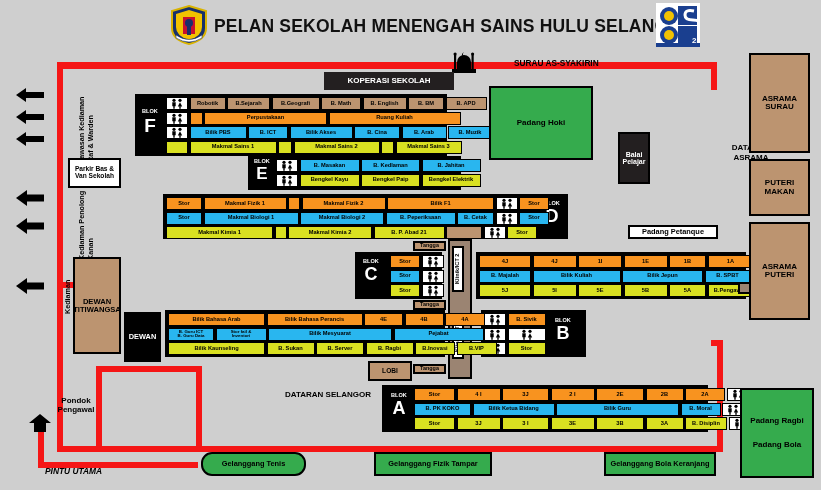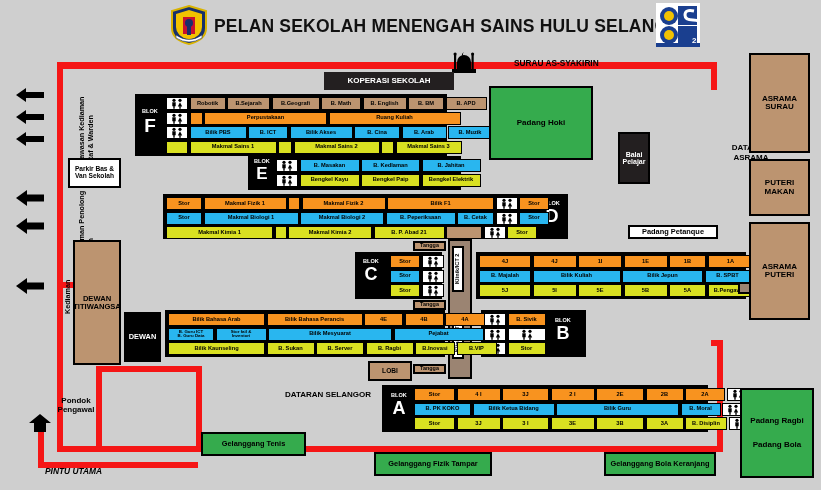--- a/index.html
+++ b/index.html
@@ -141,21 +141,21 @@
     <path d="M13 0.5 a2 2 0 1 0 1.4 3.4 a1.6 1.6 0 1 1 -1.4 -3.4z" fill="#000"></path>
     <rect x="1" y="17" width="24" height="4" fill="#000"></rect>
   </svg>
 </div>
 <div class="label" style="left:481px; top:58px; font-size:8.3px;">SURAU AS-SYAKIRIN</div>
 
 <div class="bx dk" style="left:324px; top:72px; width:130px; height:18px; font-size:8px; border:none;">KOPERASI SEKOLAH</div>
 
 <div class="bx wt" style="left:68px; top:158px; width:53px; height:30px; font-size:6.6px; padding:2px;">Parkir Bas &amp; Van Sekolah</div>
 
-<div class="bx br" style="left:73px; top:240px; width:48px; height:125px; font-size:7.6px; flex-direction:column;">
+<div class="bx br" style="left:73px; top:257px; width:48px; height:97px; font-size:7.6px; flex-direction:column;">
   <span>DEWAN TITIWANGSA</span>
 </div>
 
 <div class="bx" style="left:124px; top:312px; width:37px; height:50px; background:#000; color:#fff; font-size:7.4px;">DEWAN</div>
 
 <div class="blk" style="left:135px; top:94px; width:312px; height:62px;"></div>
 <div class="blklabel" style="left:137px; top:108px; width:26px; font-size:5.6px;">BLOK</div>
 <div class="blklabel" style="left:137px; top:115px; width:26px; font-size:19px;">F</div>
 <div id="blok-f-rows">
     <div class="cell wt" style="left: 166px; top: 97px; width: 22px; height: 13px; font-size: 5.7px;">
@@ -477,21 +477,21 @@
     </div>
   </div>
 
 <div class="bx gr" style="left:489px; top:86px; width:104px; height:74px; font-size:8px;">Padang Hoki</div>
 <div class="bx wt" style="left:589px; top:225px; width:90px; height:14px; font-size:7.4px;margin-left:39px;">Padang Petanque</div>
 <div class="bx gr" style="left:740px; top:388px; width:74px; height:90px; font-size:8px; flex-direction:column; gap:16px;">
   <span>Padang Ragbi</span>
   <span>Padang Bola</span>
 </div>
 
-<div class="bx gr" style="left:201px; top:432px; width:105px; height:24px; font-size:7.4px;">Gelanggang Tenis</div>
+<div class="bx gr" style="left:201px; top:452px; width:105px; height:24px; font-size:7.4px;border-radius:11px;">Gelanggang Tenis</div>
 <div class="bx gr" style="left:374px; top:452px; width:118px; height:24px; font-size:7.4px;">Gelanggang Fizik Tampar</div>
 <div class="bx gr" style="left:604px; top:452px; width:112px; height:24px; font-size:7.4px;">Gelanggang Bola Keranjang</div>
 
 <div class="bx" style="left:618px; top:132px; width:32px; height:52px; background:#231f20; color:#fff; font-size:7px; flex-direction:column;">
   <span>Balai Pelajar</span>
 </div>
 
 <div class="label" style="left:685px; top:143px; width:66px; font-size:8px; text-align:center; line-height:1.25;">DATARAN ASRAMA</div>
 
 <div class="label" style="left:252px; top:390px; font-size:8px;">DATARAN SELANGOR</div>

